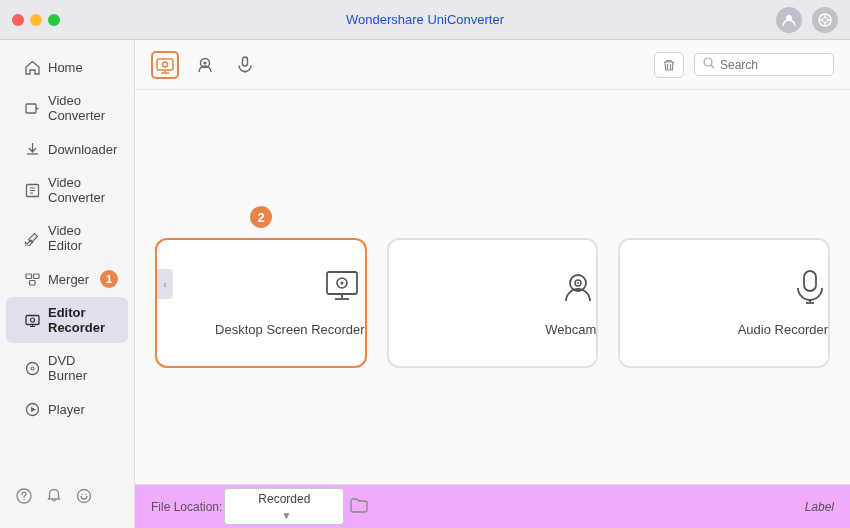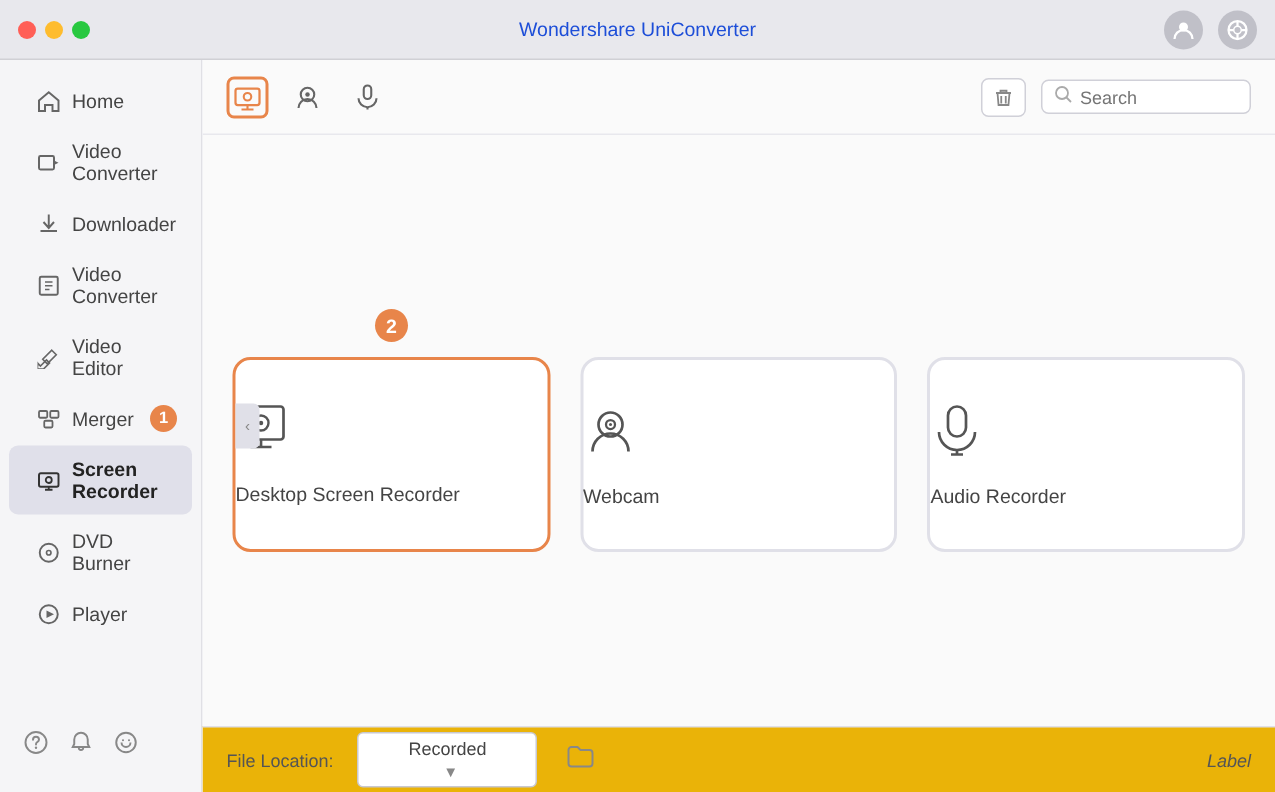--- a/index.html
+++ b/index.html
@@ -278,21 +278,21 @@
       align-items: stretch;
     }
     .recorder-card {
       flex: 1;
       height: 130px;
       background: white;
       border-radius: 12px;
       border: 2px solid #e0e0e8;
       display: flex;
       flex-direction: column;
-      align-items: flex-start;
+      align-items: flex-end;
       justify-content: center;
       gap: 10px;
       cursor: pointer;
     }
     .recorder-card.active-card {
       border-color: #e8854a;
       border-width: 2.5px;
     }
     .recorder-card-icon {
       font-size: 30px;
@@ -303,26 +303,26 @@
     }
     .recorder-card-label {
       font-size: 13px;
       color: #444;
       font-weight: 500;
     }
 
     
     .content-footer {
       height: 44px;
-      background: #eab308;
+      background: #f0abfc;
       border-top: 1px solid #e0e0e8;
       display: flex;
       align-items: center;
       padding: 0 16px;
-      gap: 16px;
+      gap: 2px;
     }
     .footer-label {
       font-size: 12px;
       color: #555;
       font-weight: 500;
     }
     .footer-select {
       display: flex;
       align-items: center;
       gap: 4px;
@@ -444,21 +444,21 @@
       <span class="sidebar-badge">1</span>
     </div>
     <div class="sidebar-item active">
       <span class="icon">
         <svg width="15" height="15" viewBox="0 0 15 15" fill="none">
             <rect x="1" y="2.5" width="13" height="9" rx="1.2" stroke="#333" stroke-width="1.3" fill="none"></rect>
             <path d="M5 13.5h5M7.5 11.5v2" stroke="#333" stroke-width="1.2"></path>
             <circle cx="7.5" cy="7" r="2" stroke="#333" stroke-width="1.2" fill="none"></circle>
           </svg>
       </span>
-      <span>Screen Recorder</span>
+      <span>Editor Recorder</span>
     </div>
     <div class="sidebar-item">
       <span class="icon">
         <svg width="15" height="15" viewBox="0 0 15 15" fill="none">
             <circle cx="7.5" cy="7.5" r="6" stroke="#666" stroke-width="1.3" fill="none"></circle>
             <circle cx="7.5" cy="7.5" r="1.5" stroke="#666" stroke-width="1.1" fill="none"></circle>
           </svg>
       </span>
       <span>DVD Burner</span>
     </div>

